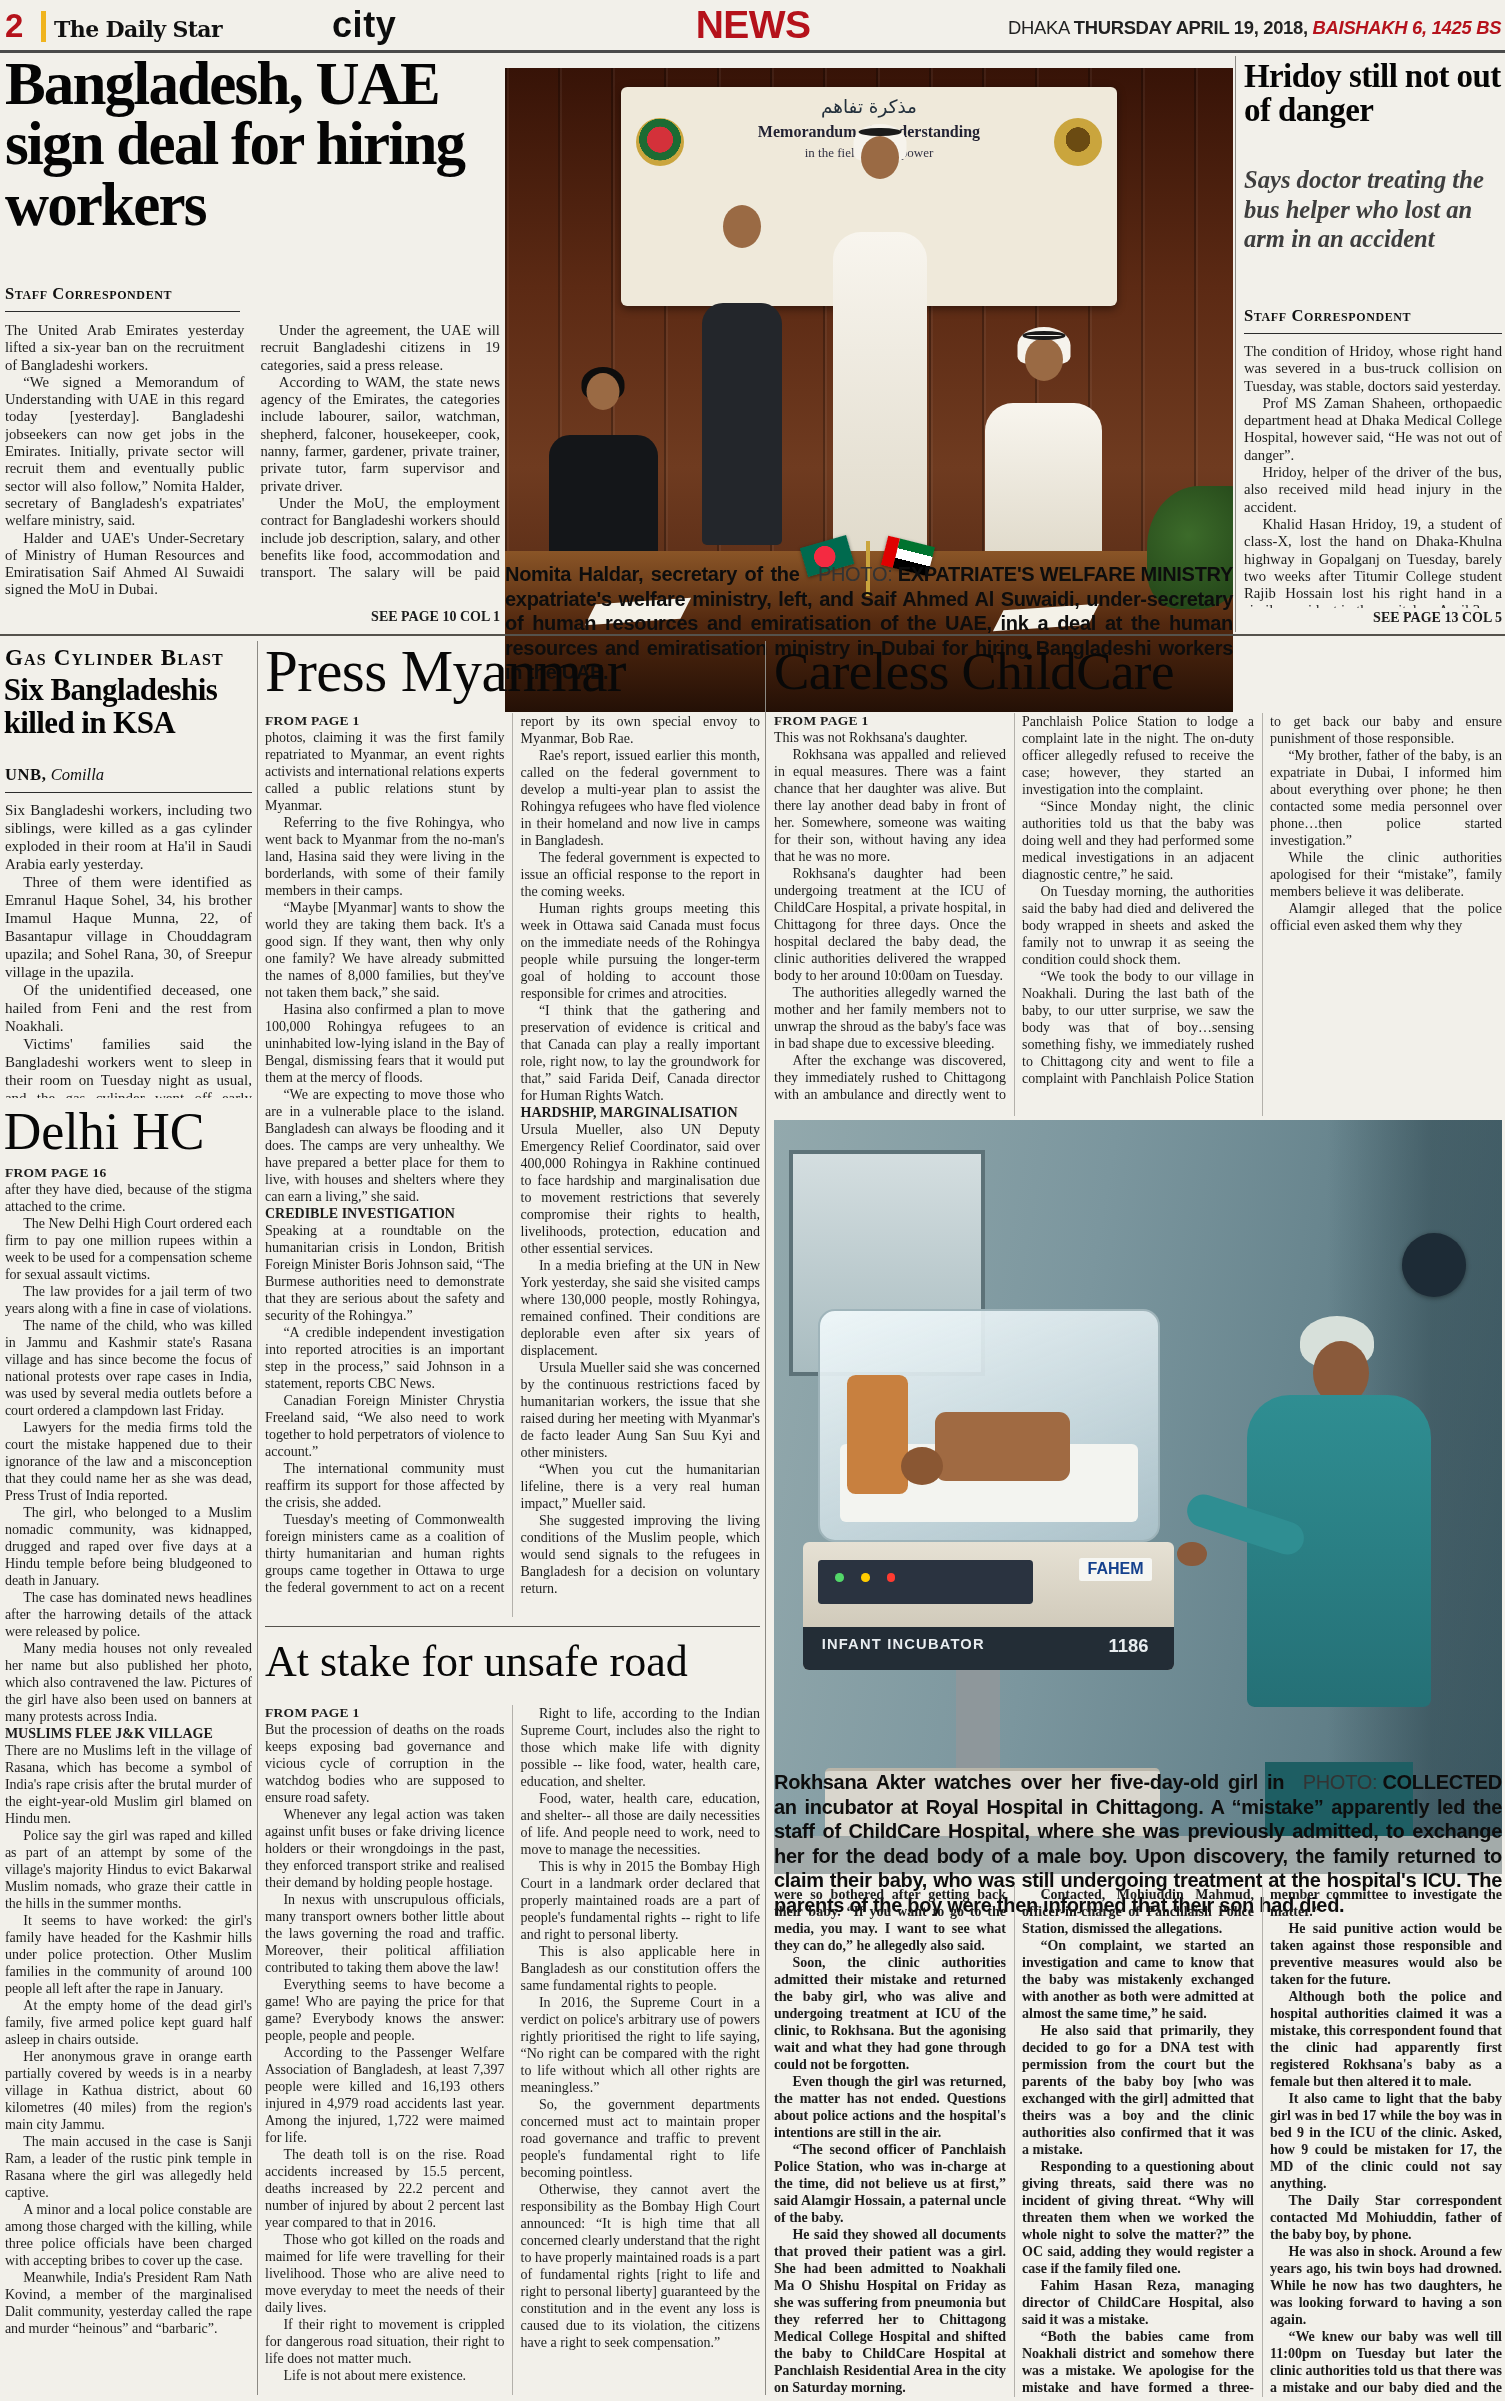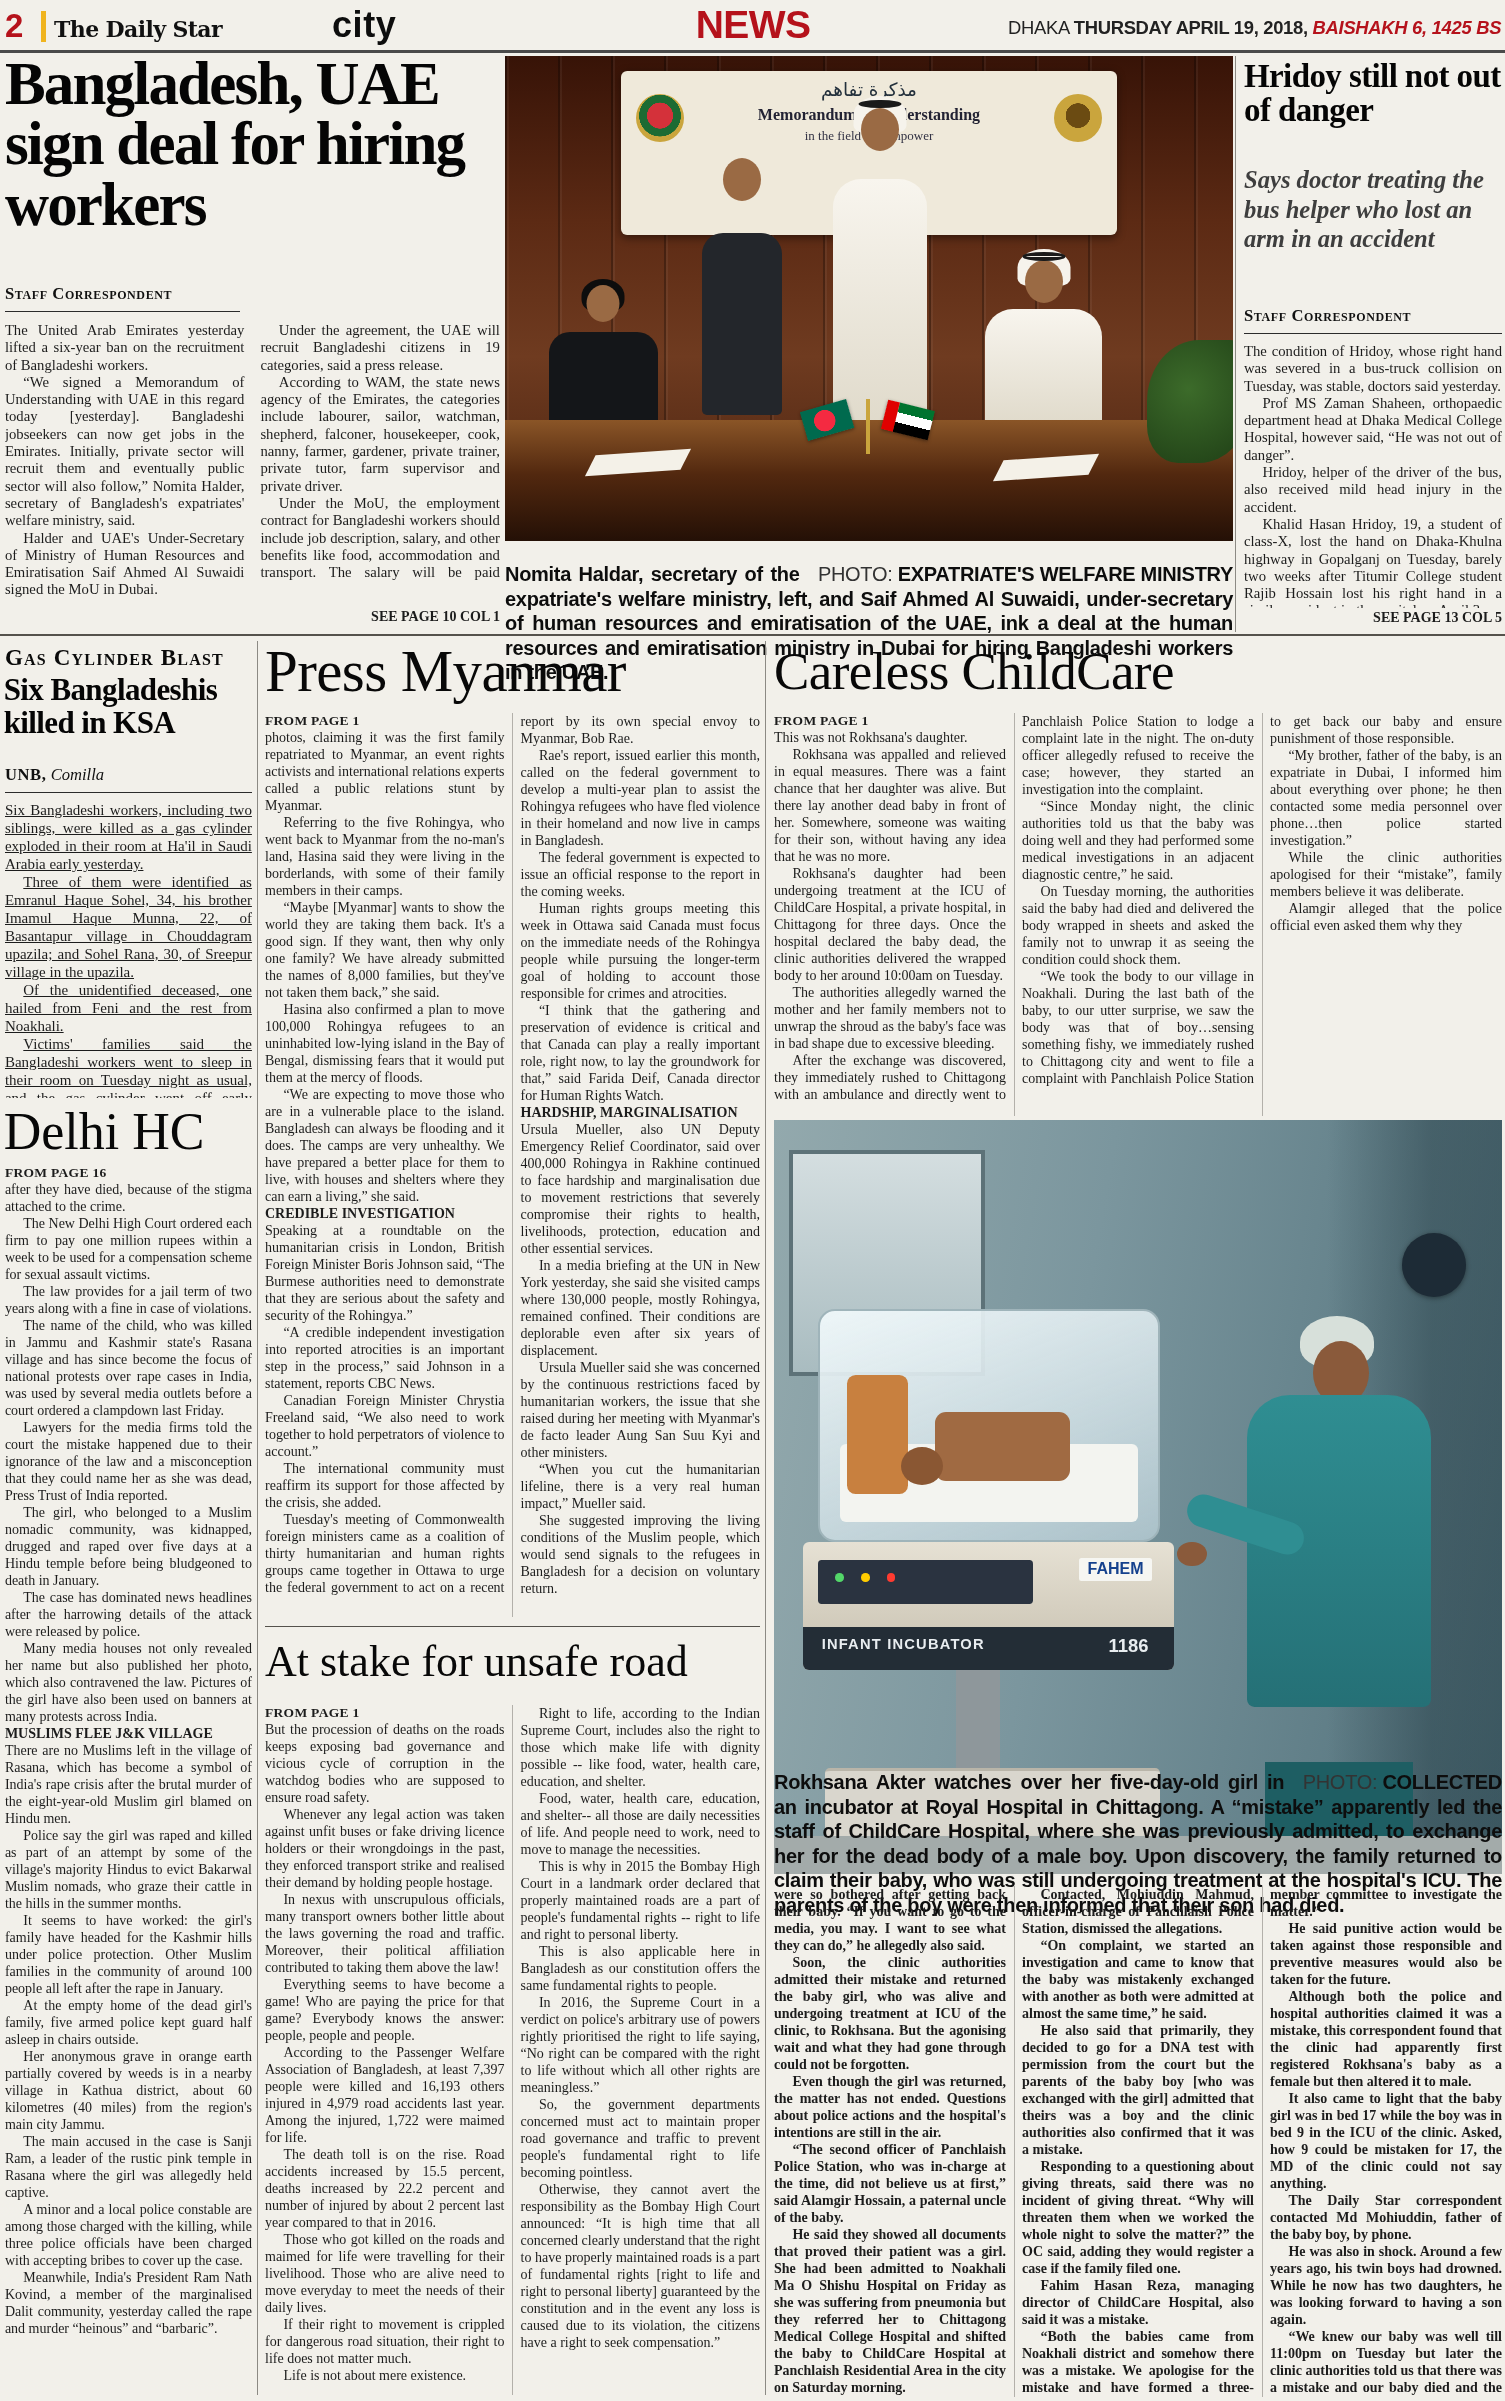--- a/index.html
+++ b/index.html
@@ -51,21 +51,21 @@
   .fs-std p { font-size:14px; line-height:17px; }
   .fs-ksa p { font-size:15px; line-height:18px; }
   .note { position:absolute; font:700 14px "Liberation Serif",serif; text-align:right; background:#f2f0ea; padding-left:6.1px; }
 
   
   .caption { position:absolute; font:700 20px/24.6px "Liberation Sans",sans-serif; letter-spacing:-0.3px; color:#0d0d0d; text-align:justify; }
   .credit { float:right; font-weight:700; margin-left:18.4px; }
   .credit-label { font-weight:400; color:#333; }
 
   
-  .photo1 { position:absolute; left:505px; top:56px; width:728px; height:485px; overflow:hidden; background:linear-gradient(180deg,#371307,#5c2a14 34%,#6f3b20 62%,#45200e); }
+  .photo1 { position:absolute; left:505px; top:68px; width:728px; height:644px; overflow:hidden; background:linear-gradient(180deg,#371307,#5c2a14 34%,#6f3b20 62%,#45200e); }
   .p1-planks { position:absolute; inset:0; background:repeating-linear-gradient(90deg, rgba(0,0,0,0.28) 0 1.8px, rgba(255,255,255,0.05) 1.8px 3.7px, transparent 3.7px 53px); }
   .p1-banner { position:absolute; left:16%; top:3%; width:68%; height:34%; background:#efe9da; border-radius:6.1px; box-shadow:0 2.5px 8.6px rgba(0,0,0,0.45); }
   .p1-embl { position:absolute; left:3%; top:14%; width:48px; height:48px; border-radius:50%; background:radial-gradient(circle at 50% 45%, #d4313a 0 36%, #1c6b33 37% 58%, #caa53d 59% 100%); }
   .p1-embr { position:absolute; right:3%; top:14%; width:48px; height:48px; border-radius:50%; background:radial-gradient(circle at 50% 45%, #6b4b12 0 34%, #caa53d 35% 100%); }
   .p1-ar { margin-top:8.6px; text-align:center; font:18.4px "DejaVu Sans",sans-serif; color:#23303c; }
   .p1-en1 { margin-top:6.1px; text-align:center; font:600 16px "Liberation Serif",serif; color:#223; }
   .p1-en2 { margin-top:3.7px; text-align:center; font:13px "Liberation Serif",serif; color:#334; }
   .p1-table { position:absolute; left:0; bottom:0; width:100%; height:25%; background:linear-gradient(180deg,#8a5527,#52280f 45%,#241006); }
   .p1-paper { position:absolute; width:92px; height:21px; background:#f4f1e8; transform:skewX(-30deg) rotate(-4deg); }
   .p1-person { position:absolute; }
@@ -191,21 +191,21 @@
       <p class="para">Khalid Hasan Hridoy, 19, a student of class-X, lost the hand on Dhaka-Khulna highway in Gopalganj on Tuesday, barely two weeks after Titumir College student Rajib Hossain lost his right hand in a similar accident in the capital on April 3.</p>
     </div>
   <div class="note" style="left:1244px;top:610px;width:258px;">SEE PAGE 13 COL 5</div>
 
   <div class="hrule" style="left:0;top:634px;width:1506px;"></div>
 
   <div class="kicker">Gas Cylinder Blast</div>
   <h2 class="ksa-head">Six Bangladeshis killed in KSA</h2>
   <div class="byline" style="left:4.9px;top:765px;"><span>UNB,</span><span class="place"> Comilla</span></div>
   <div class="byline-rule" style="left:4.9px;top:792px;width:247px;"></div>
-  <div class="bodyflow fs-ksa" style="left:4.9px;top:801px;width:247px;height:297px;text-decoration:underline;">
+  <div class="bodyflow fs-ksa" style="left:4.9px;top:801px;width:247px;height:297px;">
       <p class="para">Six Bangladeshi workers, including two siblings, were killed as a gas cylinder exploded in their room at Ha'il in Saudi Arabia early yesterday.</p>
       <p class="para">Three of them were identified as Emranul Haque Sohel, 34, his brother Imamul Haque Munna, 22, of Basantapur village in Chouddagram upazila; and Sohel Rana, 30, of Sreepur village in the upazila.</p>
       <p class="para">Of the unidentified deceased, one hailed from Feni and the rest from Noakhali.</p>
       <p class="para">Victims' families said the Bangladeshi workers went to sleep in their room on Tuesday night as usual, and the gas cylinder went off early yesterday, killing the six on the spot.</p>
     </div>
 
   <h2 class="contin-head delhi-head">Delhi HC</h2>
   <div class="bodyflow fs-std" style="left:4.9px;top:1165px;width:247px;height:1227px;">
       <p class="frompage">FROM PAGE 16</p>
       <p class="para">after they have died, because of the stigma attached to the crime.</p>

